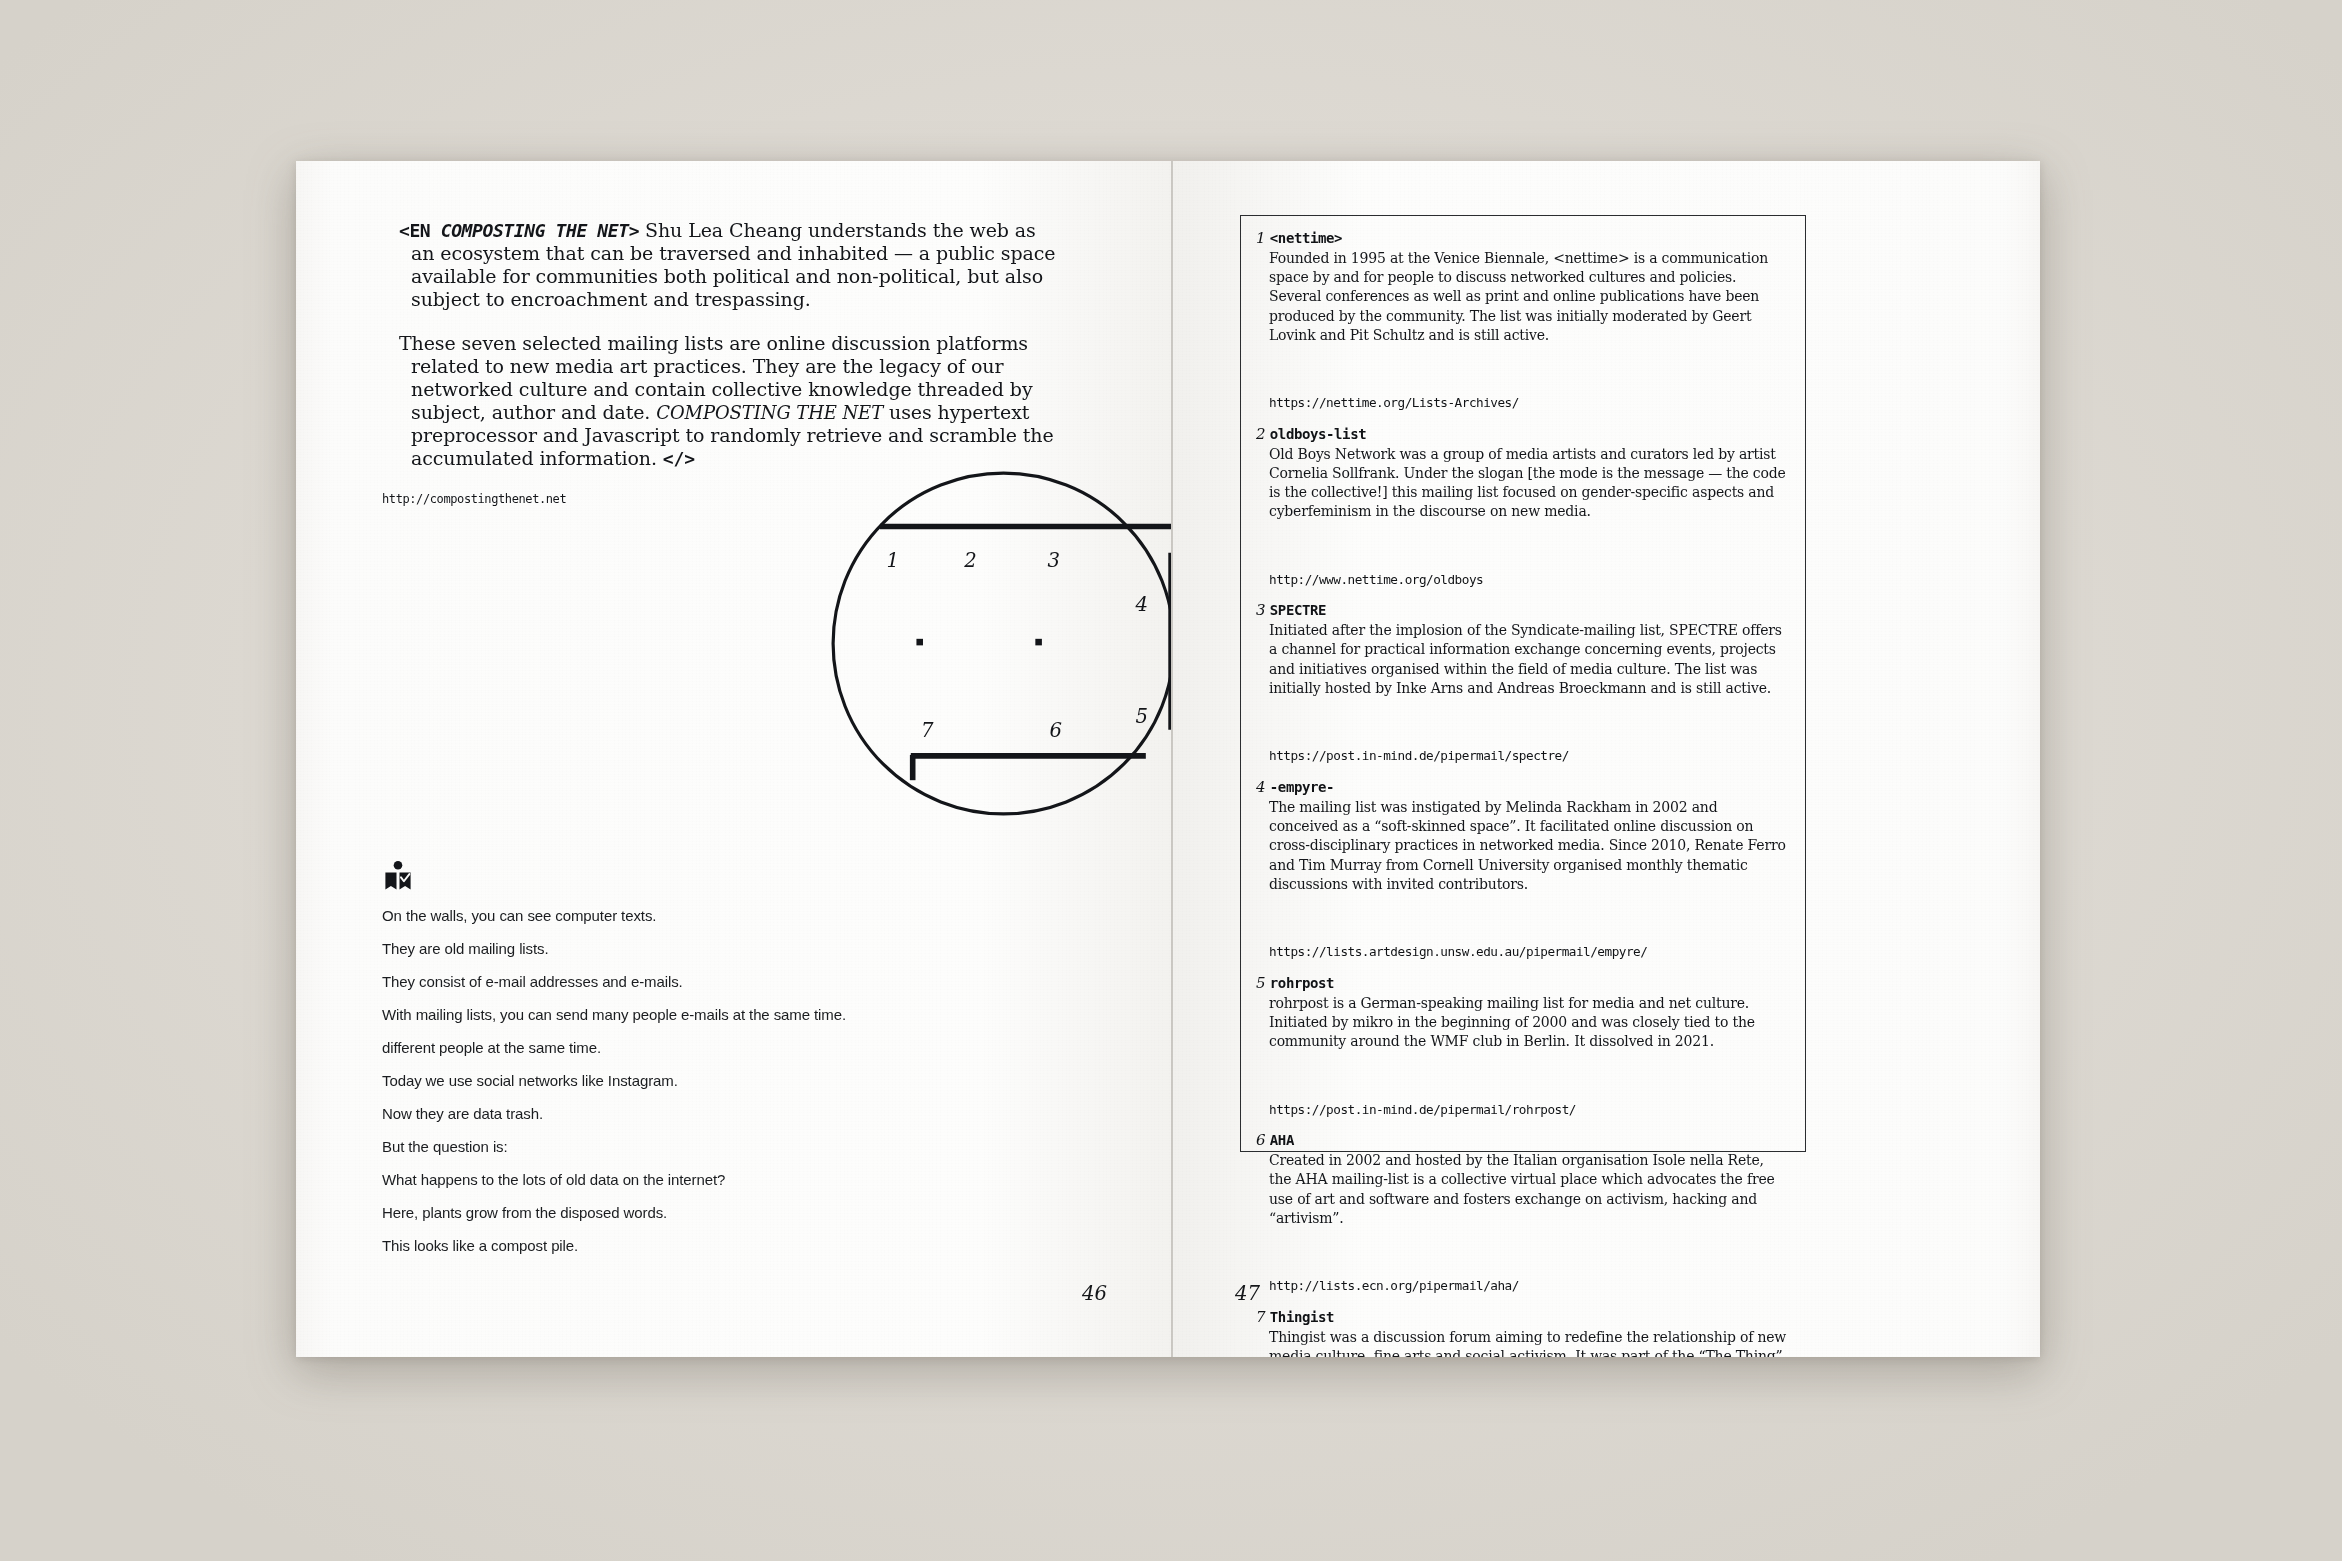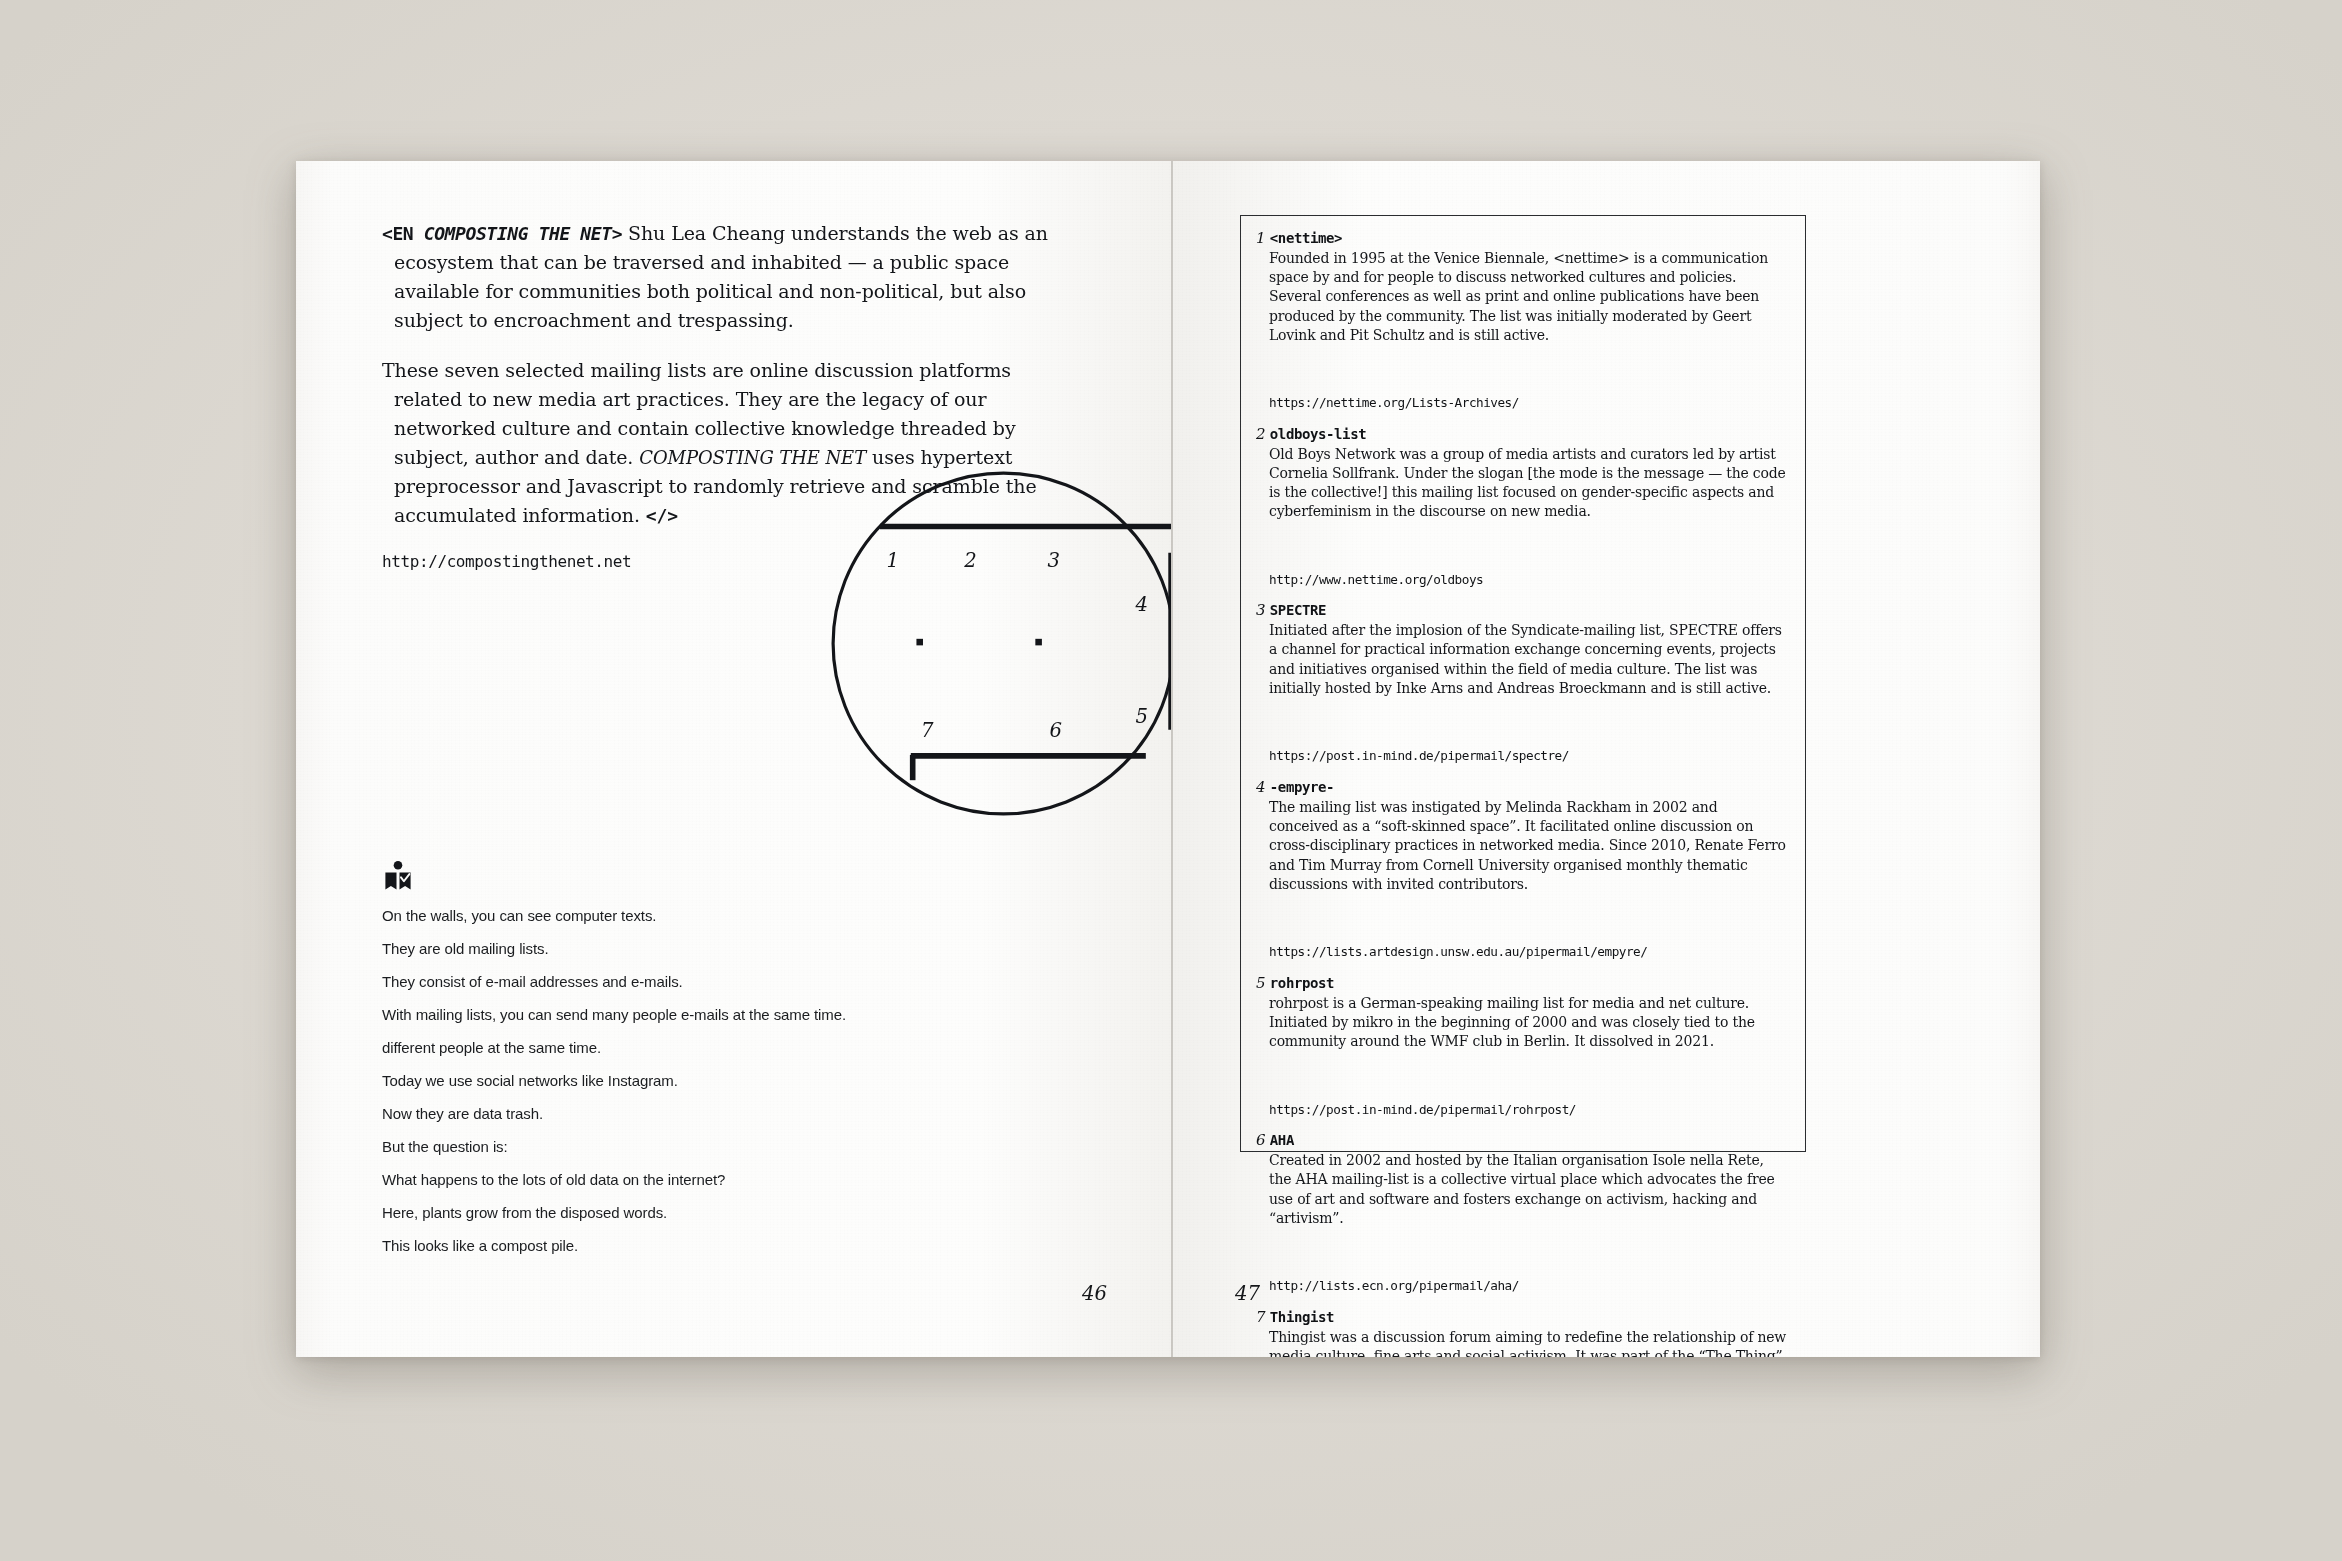--- a/index.html
+++ b/index.html
@@ -85,45 +85,46 @@
   .intro {
     position: absolute;
     top: 39px;
     left: 0;
     width: 678px;
   }
 
   .para {
     font-family: "DejaVu Serif", "Liberation Serif", serif;
     font-size: 19px;
-    line-height: 29px;
+    line-height: 23px;
     color: #14161a;
     text-indent: -12px;
     padding-left: 12px;
     letter-spacing: -0.1px;
+    margin-left: 17px;
   }
   .para + .para { margin-top: 20.6px; }
   .para .tagname {
     font-family: "DejaVu Sans Mono", "Liberation Mono", monospace;
     font-weight: 700;
     font-size: 18px;
     letter-spacing: -0.4px;
   }
   .para .tagname .ital { font-style: italic; }
   .para .workname { font-style: italic; font-size: 18px; }
   .para .closetag {
     font-family: "DejaVu Sans Mono", "Liberation Mono", monospace;
     font-weight: 700;
     font-size: 18px;
   }
 
   .weburl {
     margin-top: 22.5px;
     font-family: "DejaVu Sans Mono", "Liberation Mono", monospace;
-    font-size: 16px;
+    font-size: 12px;
     letter-spacing: -0.4px;
     color: #14161a;
   }
 
   
   .diagram {
     position: absolute;
     top: 309px;
     left: 438px;
     width: 382px;

